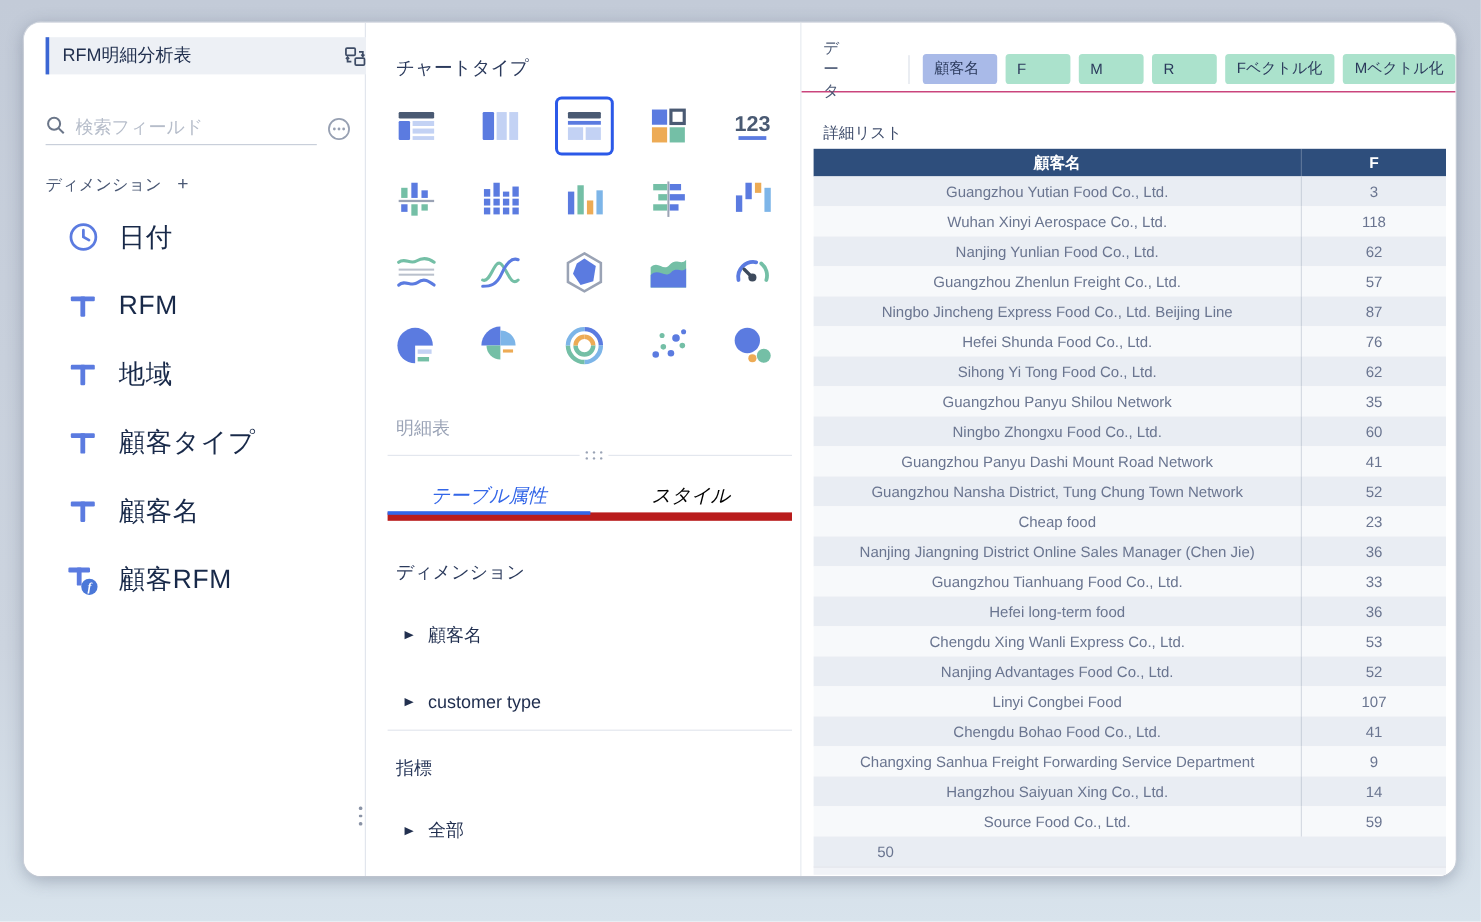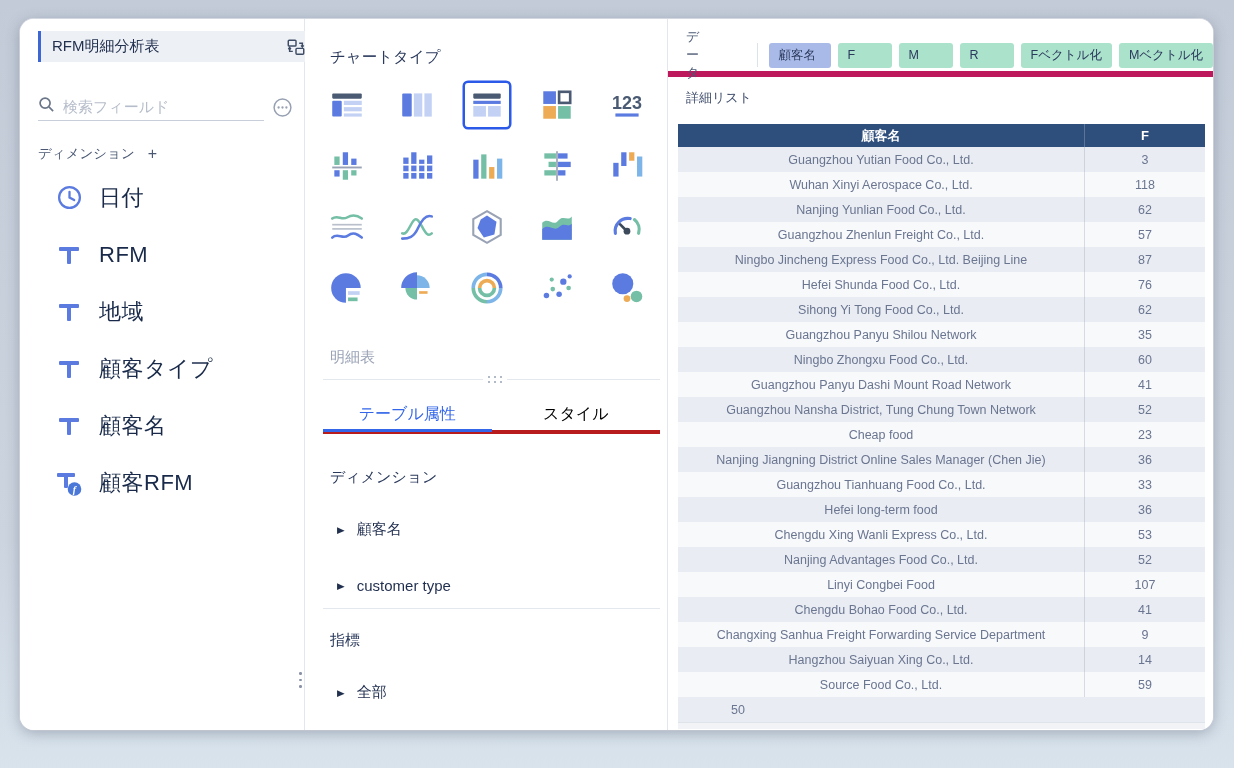--- a/index.html
+++ b/index.html
@@ -37,38 +37,38 @@
   .mid-title { position:absolute; left:25px; top:28px; font-size:15.5px; color:#2b3a5c; }
   .chart-grid { position:absolute; left:20px; top:64px; width:335px; display:grid; grid-template-columns:repeat(5,44px); grid-auto-rows:44px; column-gap:26px; row-gap:17px; }
   .chart-cell { display:flex; align-items:center; justify-content:center; cursor:pointer; border-radius:3px; }
   .chart-cell svg { width:38px; height:38px; }
   .chart-cell.selected { box-shadow:0 0 0 2.5px #2b59e8; }
   .chart-name { position:absolute; left:25px; top:329px; font-size:15px; color:#9aa3b6; }
   .hdiv { position:absolute; left:18px; width:337px; border-top:1px solid #e3e7ee; }
   .hdots { position:absolute; left:160px; top:-4px; background:#fff; padding:0 5px; display:flex; flex-direction:column; gap:3px; }
   .hdots span { display:flex; gap:4px; }
   .hdots i { width:2px; height:2px; border-radius:50%; background:#9aa3b5; }
-  .tabs { position:absolute; left:18px; top:378px; width:337px; height:37px; display:flex; border-bottom:4px solid #b91c1c; }
+  .tabs { position:absolute; left:18px; top:378px; width:337px; height:37px; display:flex; border-bottom:7px solid #b91c1c;font-style:italic; }
   .tab { flex:1; text-align:center; font-size:16px; color:#000000; line-height:34px; cursor:pointer; position:relative; }
   .tab.active { color:#3366e8; }
   .tab.active::after { content:""; position:absolute; left:0; right:0; bottom:-2px; height:3px; background:#3366e8; }
   .sec-label { position:absolute; left:25px; font-size:15px; color:#2b3a5c; }
   .exp-list { position:absolute; left:32px; width:300px; }
   .exp-item { height:56px; display:flex; align-items:center; gap:12px; font-size:15px; color:#1f2d4e; cursor:pointer; }
   .tri { font-size:10px; color:#22304f; transform:scaleY(.9); }
   
   .right-panel { position:absolute; left:648px; top:0; width:545px; height:100%; background:#fff; }
-  .data-row { position:absolute; left:0; top:20px; width:100%; height:38px; display:flex; align-items:center; border-bottom:6px solid #be185d; }
+  .data-row { position:absolute; left:0; top:20px; width:100%; height:38px; display:flex; align-items:center; border-bottom:1px solid #be185d; }
   .data-label { font-size:13px; color:#4a5874; margin-left:18px; }
   .vsep { width:1px; height:24px; background:#dde1e9; margin-left:46px; }
   .pills { display:flex; gap:7px; margin-left:11px; }
   .pill { height:25px; border-radius:3px; font-size:12.5px; color:#2b3a5c; display:flex; align-items:center; padding:0 10px; cursor:pointer; white-space:nowrap; }
   .pill.dimension { background:#a9bae8; min-width:62px; }
   .pill.measure { background:#abe2cc; min-width:54px; }
-  .list-label { position:absolute; left:18px; top:70px; font-size:13px; color:#3e4c6b; }
+  .list-label { position:absolute; left:18px; top:83px; font-size:13px; color:#3e4c6b; }
   .dtable { position:absolute; left:10px; top:105px; width:527px; }
   .thead { display:flex; height:23px; background:#2e4e7c; color:#fff; font-size:13px; font-weight:bold; }
   .trow { display:flex; height:25px; font-size:12.5px; color:#6a7590; }
   .trow:nth-child(odd) { background:#e9edf3; }
   .trow:nth-child(even) { background:#f7f9fb; }
   .c-name { width:407px; display:flex; align-items:center; justify-content:center; border-right:1px solid rgba(130,145,165,.28); overflow:hidden; white-space:nowrap; }
   .thead .c-name { border-right:1px solid rgba(255,255,255,.22); }
   .c-val { width:120px; display:flex; align-items:center; justify-content:center; }
   .partial-row { height:7px; background:#f1f3f7; border-top:1px solid #dfe3ea; }
 </style>

